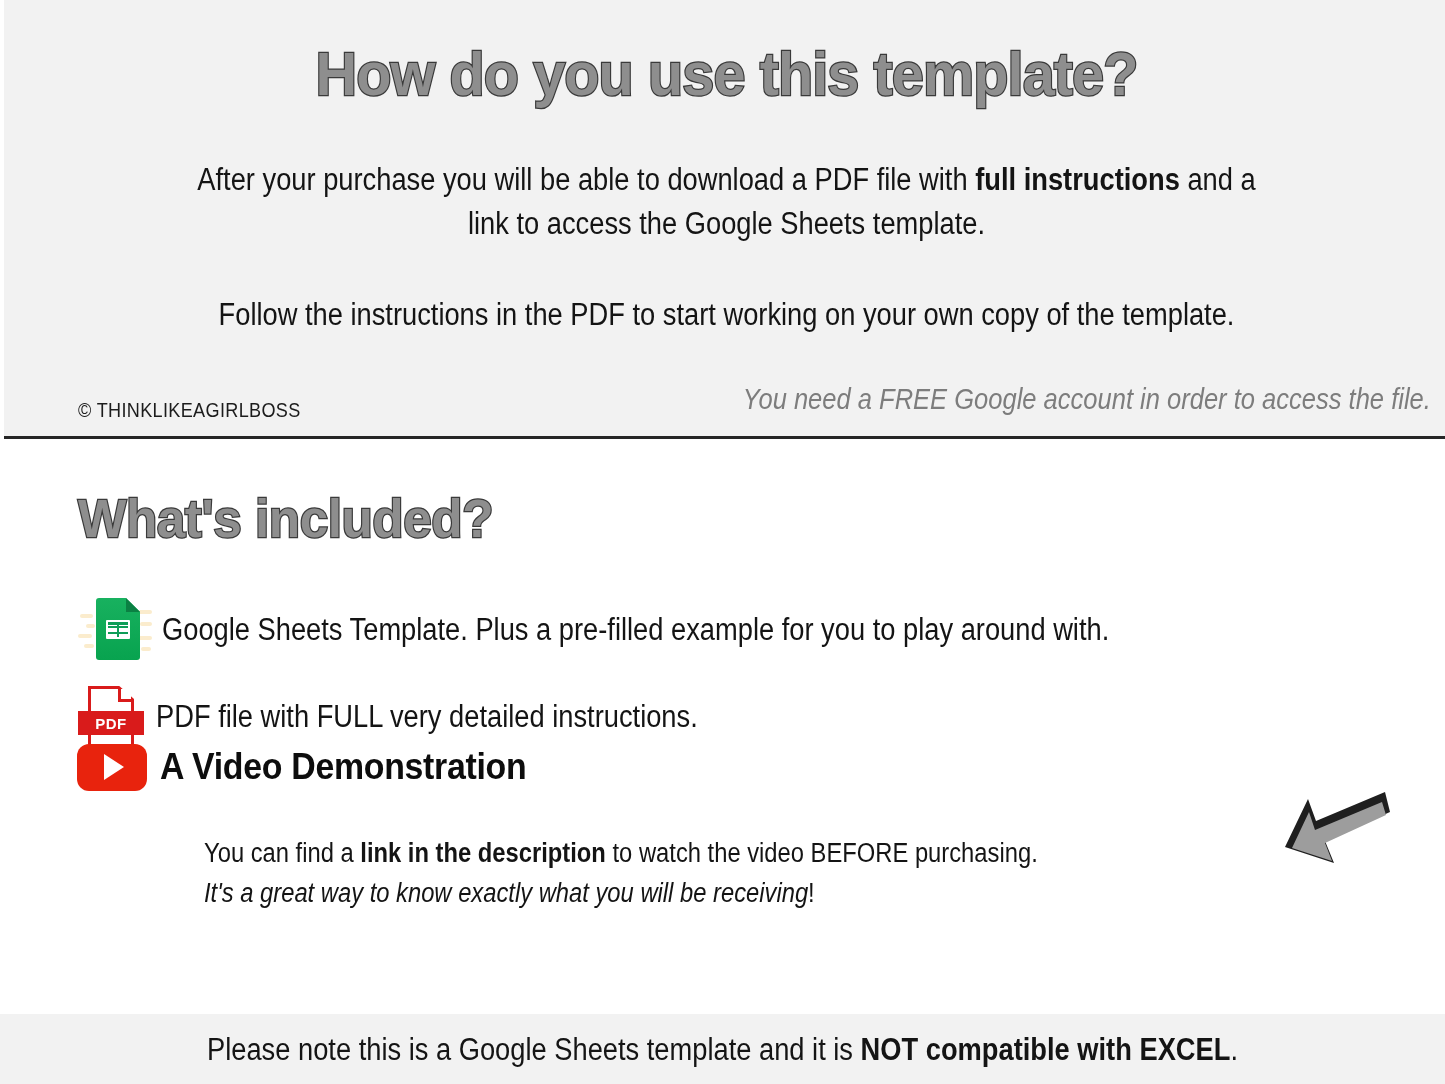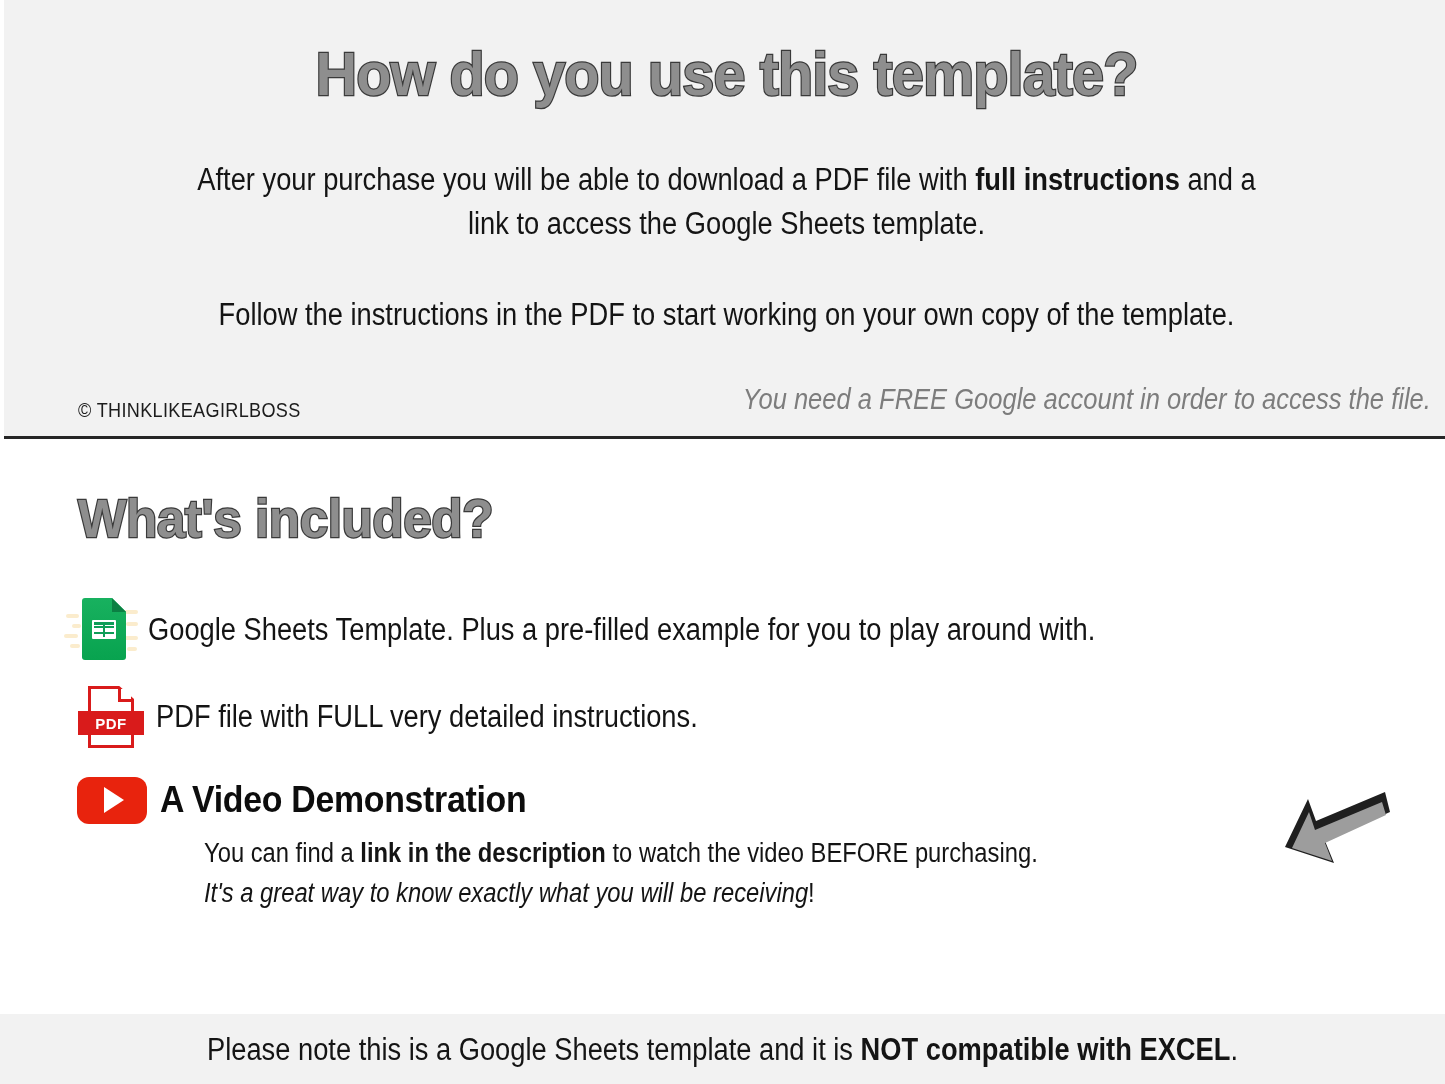--- a/index.html
+++ b/index.html
@@ -118,23 +118,23 @@
     transform-origin: left top;
     white-space: nowrap;
   }
 
   
   .row {
     position: absolute;
     display: flex;
     align-items: center;
   }
-  .row-sheets { left: 64px; top: 592px; justify-content: center; }
+  .row-sheets { left: 78px; top: 592px; justify-content: center; }
   .row-pdf    { left: 72px; top: 679px; }
-  .row-video  { left: 74px; top: 773px; justify-content: space-between; }
+  .row-video  { left: 74px; top: 740px; justify-content: space-between; }
 
   .row-text {
     font-family: "Liberation Sans", sans-serif;
     font-weight: 300;
     font-size: 31px;
     color: #141414;
     white-space: nowrap;
     transform: scaleX(0.88);
     transform-origin: left center;
   }

